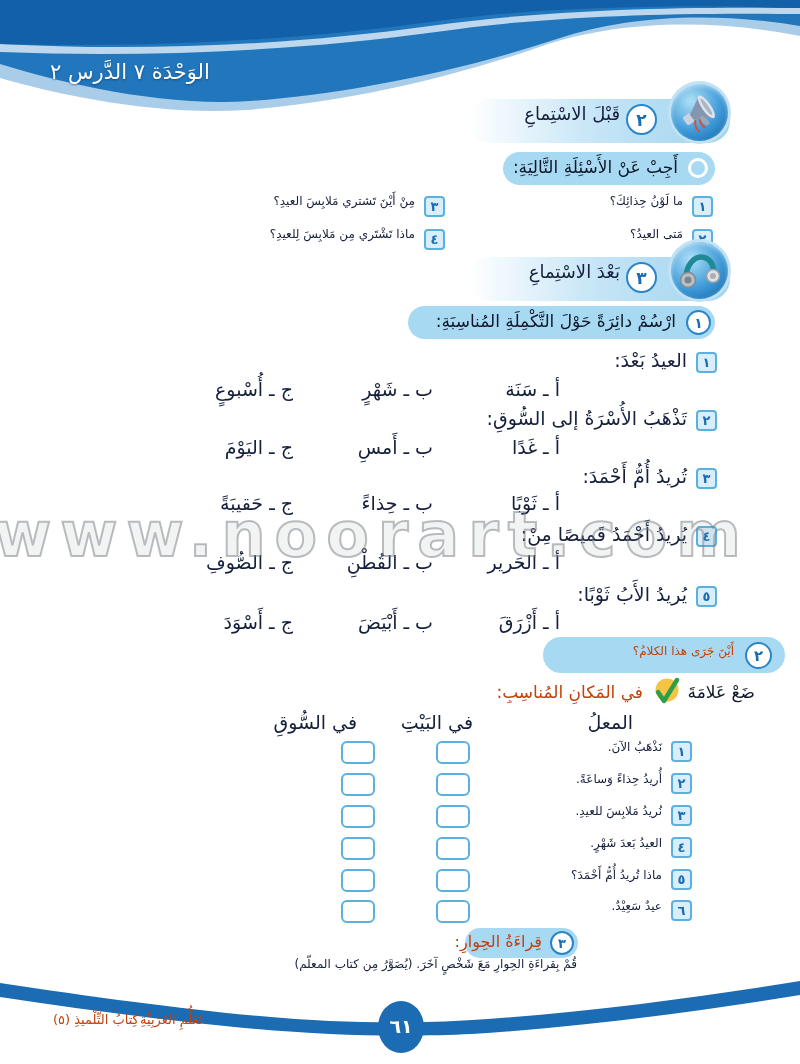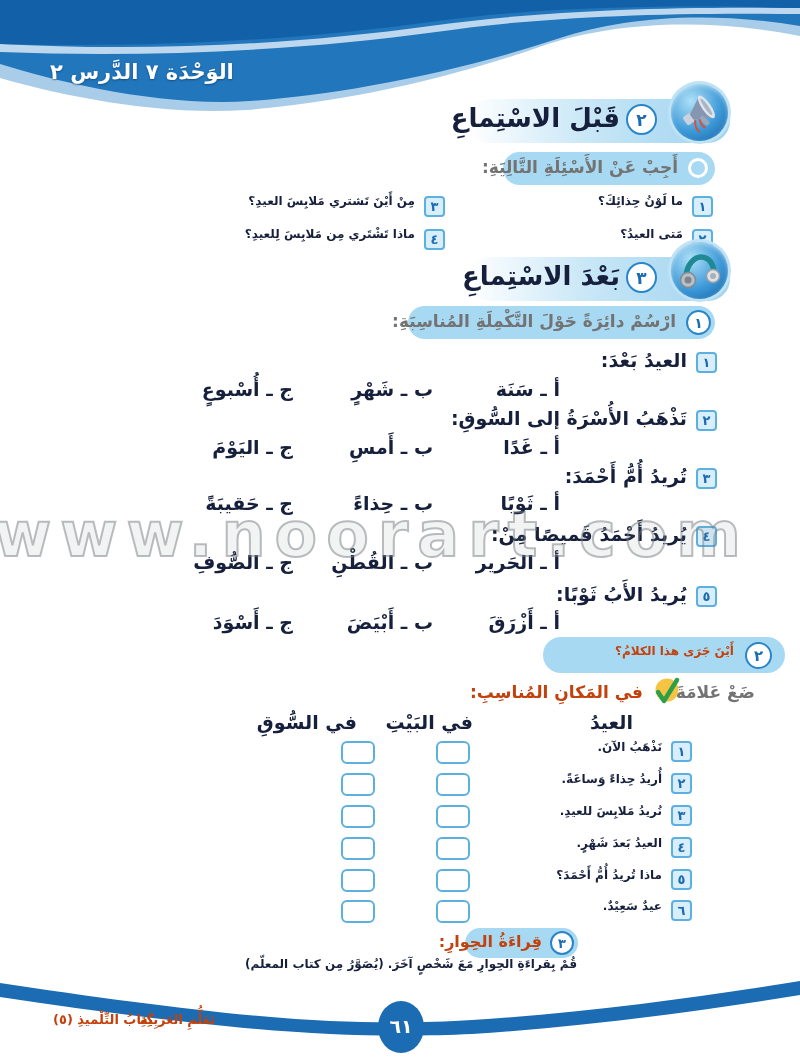--- a/index.html
+++ b/index.html
@@ -1,24 +1,24 @@
 <!DOCTYPE html>
 <html lang="ar"><head>
 <meta charset="utf-8">
 <style>
   html,body{margin:0;padding:0;}
   body{width:800px;height:1064px;position:relative;background:#fff;overflow:hidden;
        font-family:"DejaVu Sans",sans-serif;}
   .abs{position:absolute;}
-  .ar{font-family:"DejaVu Sans",sans-serif;direction:rtl;font-weight:bold;white-space:nowrap;}
+  .ar{font-family:"DejaVu Sans",sans-serif;direction:rtl;font-weight:normal;white-space:nowrap;}
   .dark{color:#16203c;}
   .blue{color:#c2410c;}
-  .green{color:#737373;}
+  .green{color:#0f172a;}
   .t13{font-size:13px;} .t16{font-size:16px;} .t17{font-size:17px;}
-  .t18{font-size:12px;} .t19{font-size:19px;} .t21{font-size:21px;} .t26{font-size:26px;}
+  .t18{font-size:12px;} .t19{font-size:19px;} .t21{font-size:21px;} .t26{font-size:18px;}
   .numbox{width:21px;height:21px;background:#d9eefb;border:2px solid #5cb0e0;border-radius:4px;
           color:#1b6cb3;font-weight:bold;font-size:13px;display:flex;align-items:center;
           justify-content:center;box-sizing:border-box;}
   .checkbox{width:34px;height:23px;background:#fff;border:2px solid #5cb0e0;border-radius:6px;
             box-sizing:border-box;}
   .pill{background:#a8d9f3;border-radius:999px;}
   .hdr-pill{background:linear-gradient(to left,#9fd3ef 0%,#c9e7f7 55%,rgba(250,253,255,0) 100%);
             border-radius:22px;}
   .numcircle{background:#fff;border:2px solid #2a85c8;border-radius:50%;color:#1b6cb3;
              font-weight:bold;display:flex;align-items:center;justify-content:center;
@@ -125,21 +125,21 @@
 
 <div class="abs ar t17 green" style="right:45px;top:682px;">ضَعْ عَلامَةَ</div>
 <div class="abs" style="right:118px;top:676px;width:32px;height:32px;">
   <svg width="32" height="32" viewBox="0 0 32 32">
     <circle cx="17" cy="14" r="11.5" fill="#f6c445"></circle>
     <path d="M8 16 L14 25 L27 4" stroke="#2f9e4a" stroke-width="4.5" fill="none" stroke-linecap="round" stroke-linejoin="round"></path>
   </svg>
 </div>
 <div class="abs ar t17 blue" style="right:157px;top:682px;">في المَكانِ المُناسِبِ:</div>
 
-<div class="abs ar t19 dark" style="right:167px;top:711px;">العيدُ</div>
+<div class="abs ar t19 dark" style="right:167px;top:711px;">المعلُ</div>
 <div class="abs ar t19 dark" style="right:327px;top:711px;">في البَيْتِ</div>
 <div class="abs ar t19 dark" style="right:443px;top:711px;">في السُّوقِ</div>
 
 <div class="abs numbox" style="right:108px;top:741px;">١</div>
 <div class="abs ar t18 dark" style="right:138px;top:740px;">نَذْهَبُ الآنَ.</div>
 <div class="abs checkbox" style="right:330px;top:741px;"></div>
 <div class="abs checkbox" style="right:425px;top:741px;"></div>
 
 <div class="abs numbox" style="right:108px;top:773px;">٢</div>
 <div class="abs ar t18 dark" style="right:138px;top:772px;">أُريدُ حِذاءً وَساعَةً.</div>

